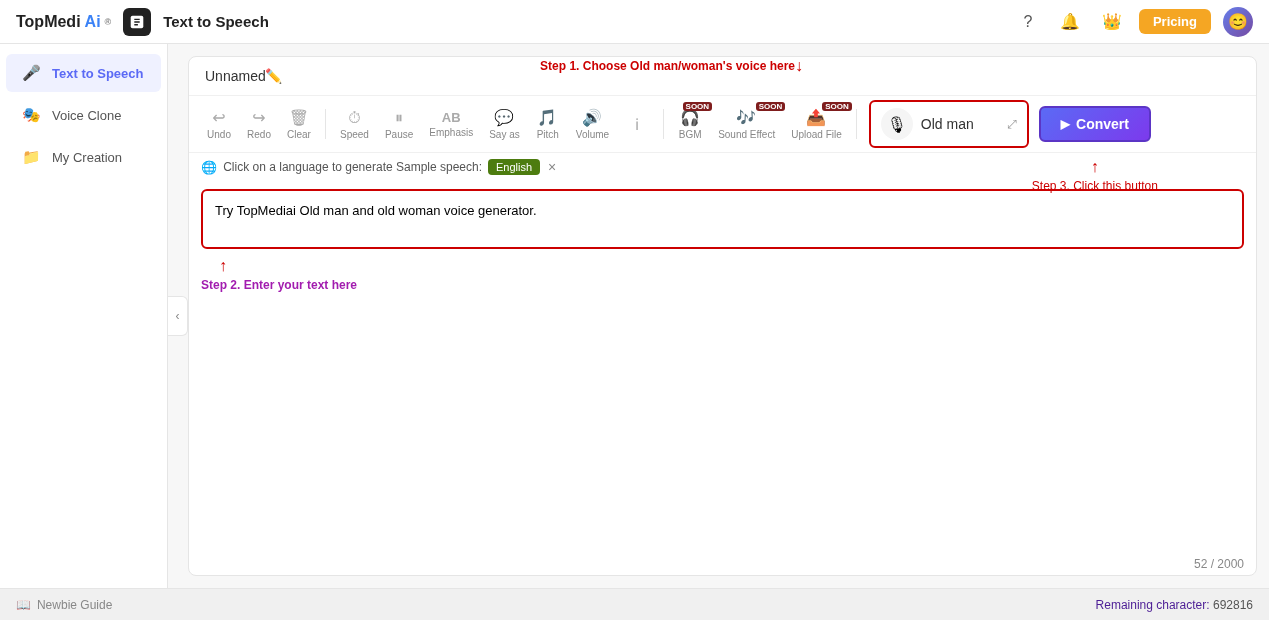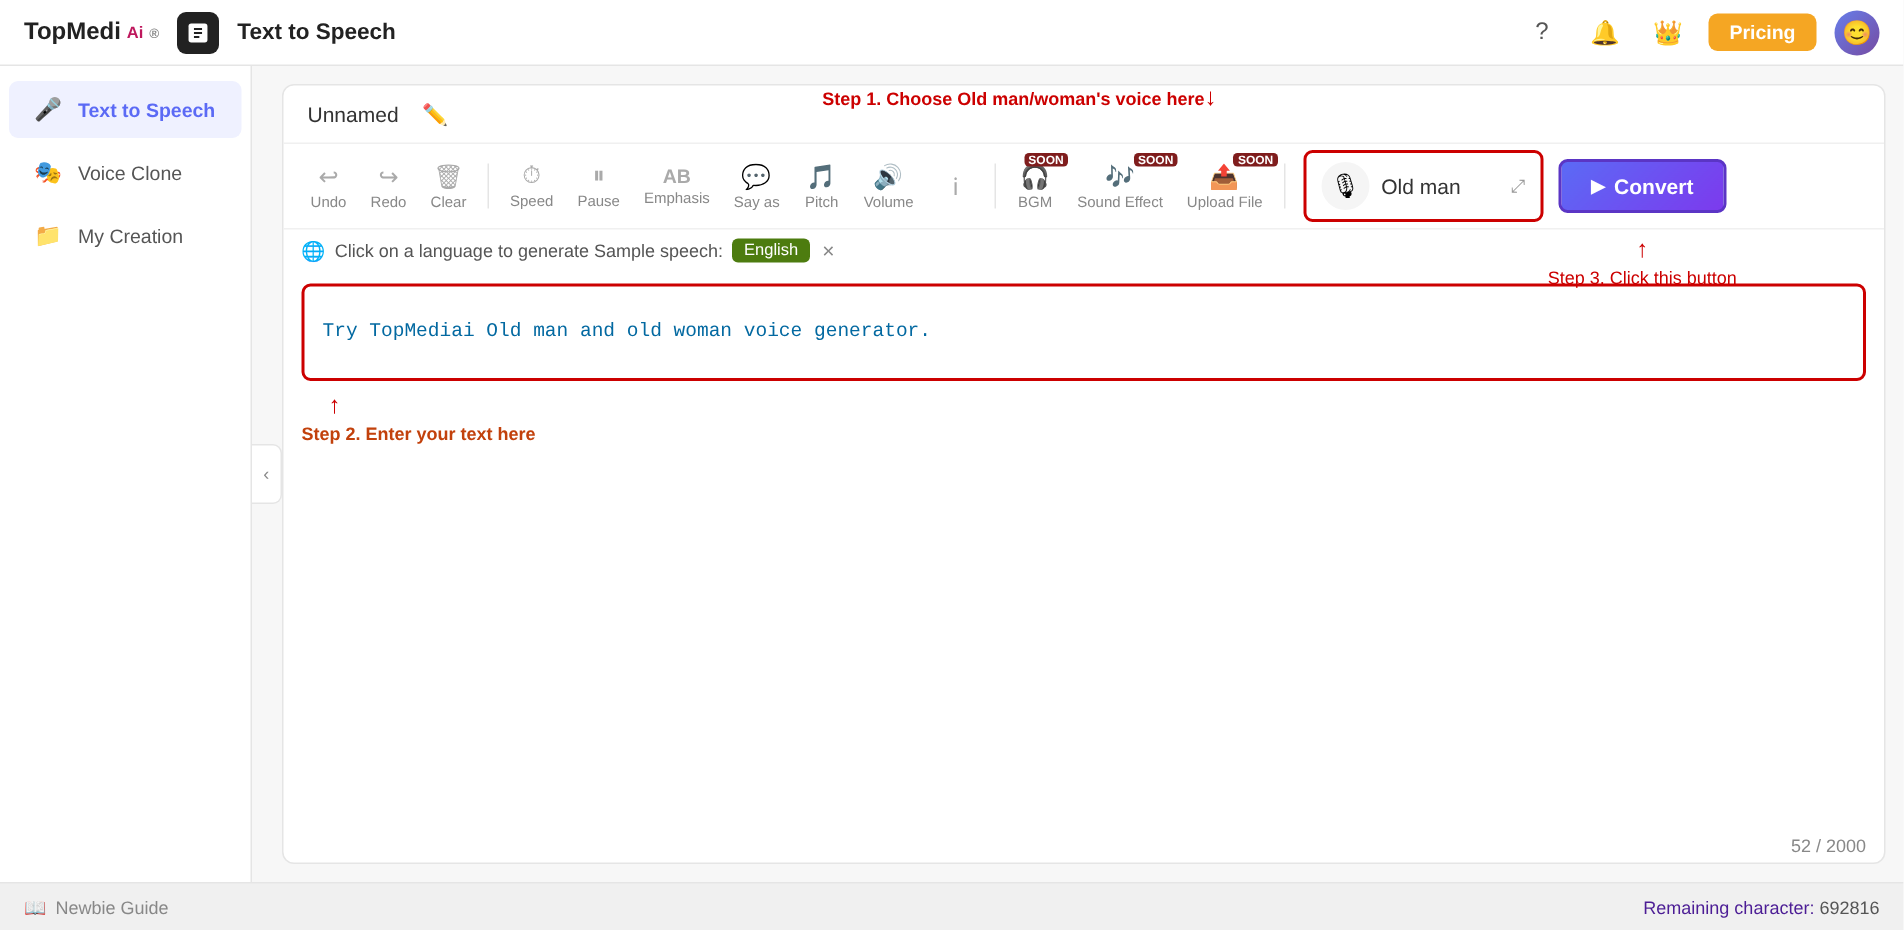--- a/index.html
+++ b/index.html
@@ -30,21 +30,21 @@
     .content { flex: 1; display: flex; flex-direction: column; background: #f7f7f7; position: relative; overflow: hidden; }
 
     
     .collapse-btn { position: absolute; left: 0; top: 50%; transform: translateY(-50%); width: 20px; height: 40px; background: #fff; border: 1px solid #e5e5e5; border-left: none; border-radius: 0 6px 6px 0; display: flex; align-items: center; justify-content: center; cursor: pointer; z-index: 10; color: #888; font-size: 12px; }
 
     
     .editor-panel { background: #fff; margin: 12px 12px 12px 20px; border-radius: 8px; border: 1px solid #e5e5e5; display: flex; flex-direction: column; flex: 1; overflow: hidden; }
 
     
     .editor-header { display: flex; align-items: center; justify-content: space-between; padding: 10px 16px; border-bottom: 1px solid #f0f0f0; }
-    .editor-title { font-size: 14px; font-weight: 500; color: #333; display: flex; align-items: center; gap: 16px; }
+    .editor-title { font-size: 14px; font-weight: 500; color: #333; display: flex; align-items: center; gap: 0; }
     .edit-icon { color: #888; cursor: pointer; font-size: 14px; }
 
     
     .toolbar { display: flex; align-items: center; gap: 4px; padding: 4px 12px; border-bottom: 1px solid #f0f0f0; flex-wrap: wrap; }
     .tool-btn { display: flex; flex-direction: column; align-items: center; gap: 2px; padding: 4px 6px; cursor: pointer; border: none; background: none; font-size: 10px; color: #888; min-width: 36px; }
     .tool-btn .tool-icon { font-size: 16px; color: #aaa; }
     .tool-divider { width: 1px; height: 30px; background: #e5e5e5; margin: 0 4px; }
     .tool-badge { position: relative; }
     .soon-badge { background: #7f1d1d; color: #fff; font-size: 8px; border-radius: 3px; padding: 0 3px; position: absolute; top: -2px; right: -4px; font-weight: 700; }
 
@@ -61,39 +61,39 @@
 
     
     .language-bar { display: flex; align-items: center; gap: 6px; padding: 6px 12px; }
     .lang-icon { font-size: 13px; color: #888; }
     .lang-label { font-size: 12px; color: #555; }
     .lang-badge { background: #4d7c0f; color: #fff; font-size: 11px; padding: 2px 8px; border-radius: 4px; font-weight: 500; }
     .lang-close { color: #888; cursor: pointer; font-size: 14px; margin-left: 2px; }
 
     
     .text-area-wrapper { padding: 8px 12px; position: relative; flex: 1; }
-    .text-input-box { border: 2px solid #cc0000; border-radius: 6px; padding: 20px 12px; font-size: 13px; color: #0369a1; min-height: 60px; cursor: text; line-height: 1.6; font-family: Liberation Mono, monospace; }
+    .text-input-box { border: 2px solid #cc0000; border-radius: 6px; padding: 10px 12px; font-size: 13px; color: #000000; min-height: 60px; cursor: text; line-height: 1.6; }
 
     
     .counter-row { display: flex; justify-content: flex-end; padding: 4px 12px; color: #888; font-size: 12px; }
 
     
     .footer { height: 32px; background: #f0f0f0; border-top: 1px solid #e5e5e5; display: flex; align-items: center; justify-content: space-between; padding: 0 16px; font-size: 12px; color: #888; flex-shrink: 0; }
     .footer-left { display: flex; align-items: center; gap: 6px; }
     .footer-right .remaining-label { color: #4c1d95; }
     .footer-right .remaining-count { color: #555; font-weight: 500; }
   </style>
 </head>
 <body>
 
 <div class="header">
   <div class="header-left">
     <div class="logo">
       <span style="font-weight:800;color:#222;font-size:16px;">TopMedi</span>
-        <span style="color:#be185d;font-weight:800;font-size:11px;">Ai</span>
+        <span style="color:#3b82f6;font-weight:800;font-size:16px;">Ai</span>
         <span style="font-size:9px;vertical-align:super;color:#888;">®</span>
     </div>
     <div class="logo-icon">
       <svg viewBox="0 0 20 20" fill="white">
           <rect x="3" y="3" width="14" height="14" rx="2"></rect>
           <path d="M7 10h6M7 7h6M7 13h4" stroke="#222" stroke-width="1.5" fill="none"></path>
         </svg>
     </div>
     <span class="header-title">Text to Speech</span>
   </div>
@@ -231,21 +231,21 @@
         <span class="lang-label">Click on a language to generate Sample speech:</span>
         <span class="lang-badge">English</span>
         <span class="lang-close">×</span>
       </div>
 
       <div class="text-area-wrapper">
         <div class="text-input-box" contenteditable="true" style="">Try TopMediai Old man and old woman voice generator.</div>
 
         <div style="margin-top:8px;">
           <span style="color:#cc0000; font-size:16px; display:block; margin-left:18px;">↑</span>
-          <span style="color:#c2410c; font-size:12px; font-weight:700;">Step 2. Enter your text here</span>
+          <span style="color:#a21caf; font-size:12px; font-weight:700;">Step 2. Enter your text here</span>
         </div>
       </div>
 
       <div class="counter-row">
         <span>52 / 2000</span>
       </div>
 
     </div>
   </div>
 </div>

